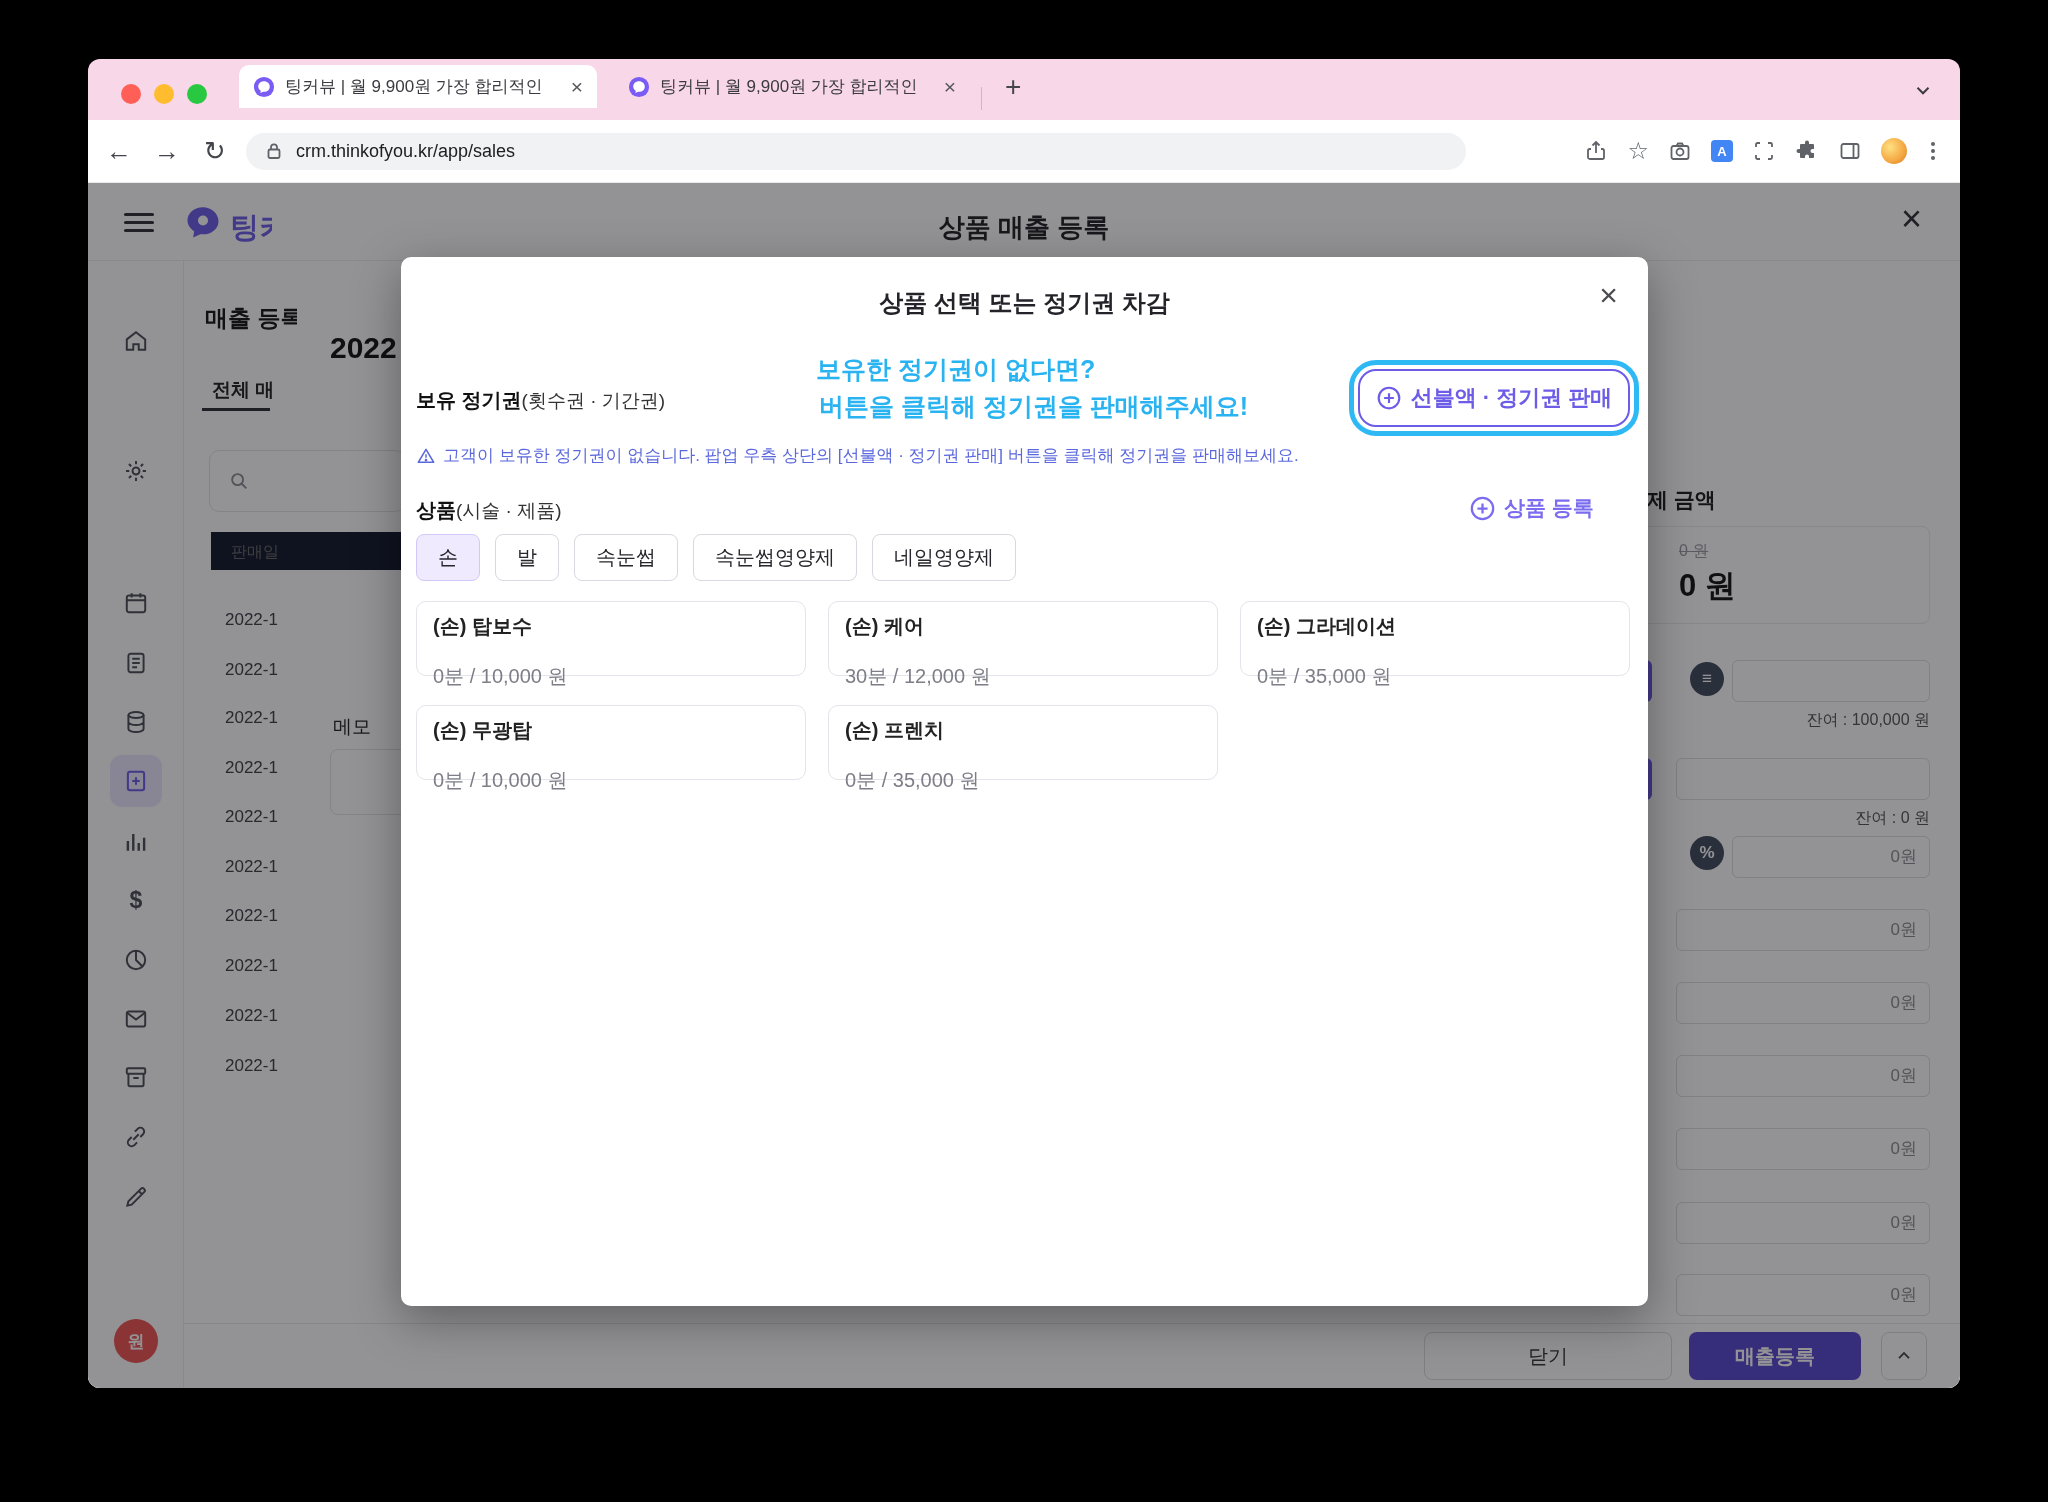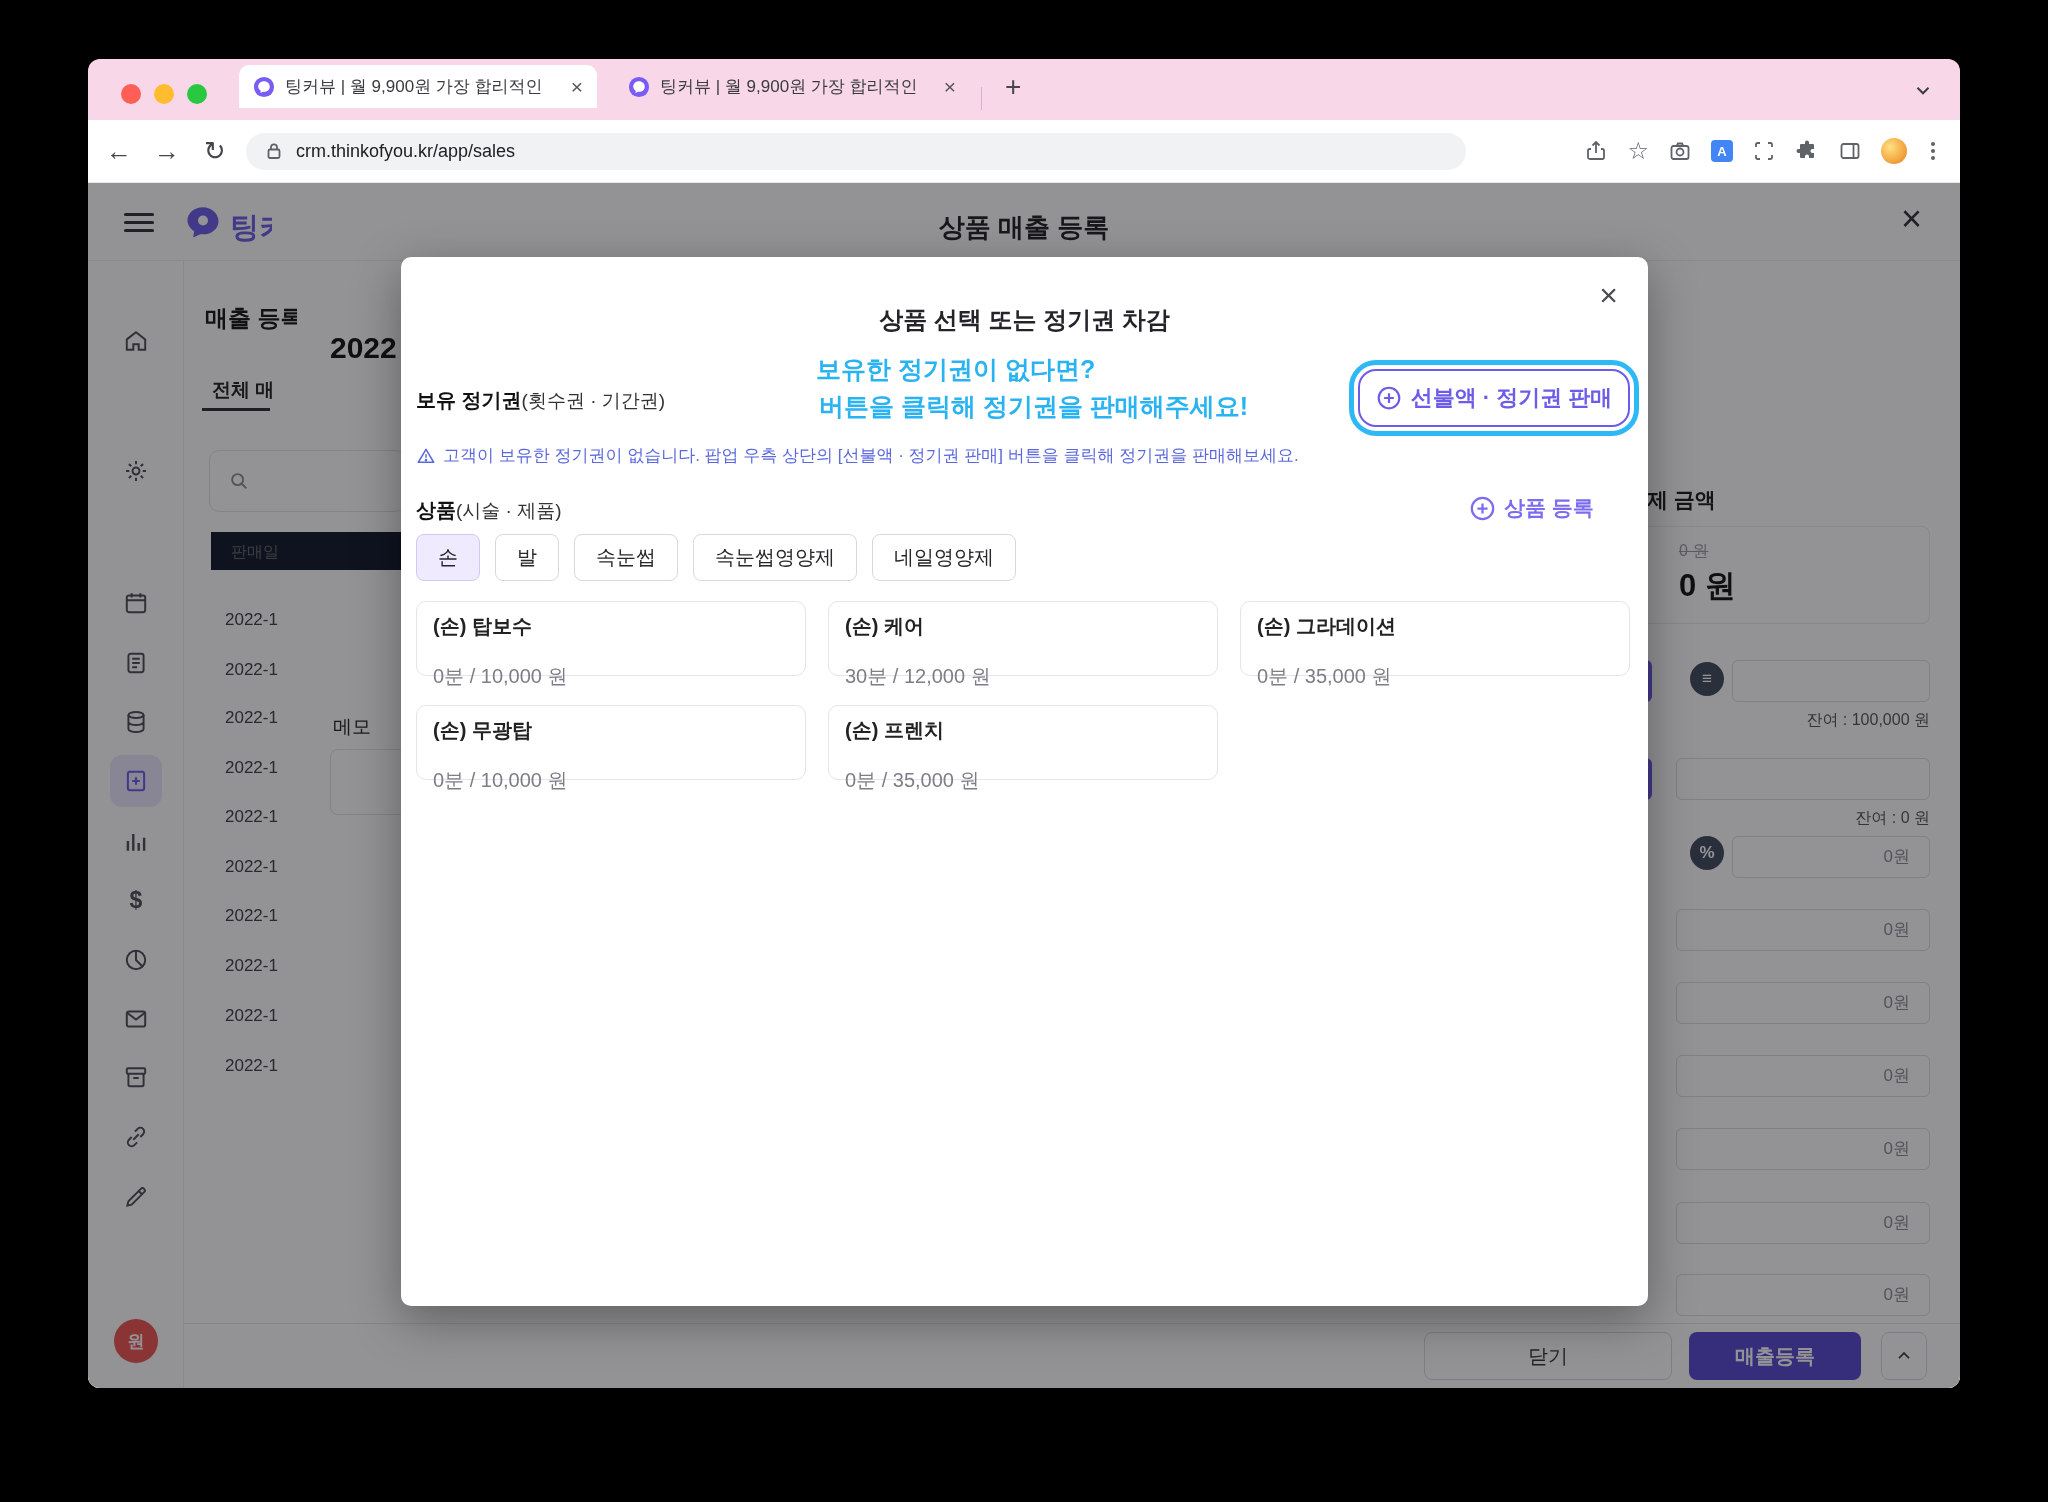--- a/index.html
+++ b/index.html
@@ -71,33 +71,33 @@
   .memo-box{position:absolute;left:242px;top:566px;width:130px;height:66px;background:#fff;border:1px solid #e3e3e8;border-radius:8px}
 
   
   .pay-title{position:absolute;left:1538px;top:303px;font-size:21px;font-weight:700;color:#1a1a1a}
   .amount-box{position:absolute;left:1545px;top:343px;width:297px;height:98px;background:#fff;border:1px solid #e9e9ee;border-radius:8px;padding:14px 0 0 45px}
   .amount-orig{font-size:16px;color:#9a9aa2;text-decoration:line-through}
   .amount-total{font-size:31px;font-weight:700;color:#111;margin-top:3px}
   .psliver{position:absolute;width:48px;height:42px;background:#6c5ce7;border-radius:6px}
   .circle-ic{position:absolute;width:34px;height:34px;border-radius:50%;background:#414a5e;color:#fff;display:flex;align-items:center;justify-content:center;font-size:17px;font-weight:700}
   .pfield{position:absolute;background:#fff;border:1px solid #dcdce2;border-radius:6px}
-  .pfield.val{text-align:right;padding-right:19px;font-size:17px;color:#8a8a92;line-height:40px}
+  .pfield.val{text-align:right;padding-right:12px;font-size:17px;color:#8a8a92;line-height:40px}
   .remain{position:absolute;left:1588px;width:254px;text-align:right;font-size:16px;color:#555}
 
   .bottom-bar{position:absolute;left:96px;right:0;top:1140px;height:65px;background:#fff;border-top:1px solid #e7e7ea}
   .btn-close{position:absolute;left:1240px;top:8px;width:248px;height:48px;background:#fff;border:1px solid #d9d9e0;border-radius:8px;font-size:20px;color:#333;text-align:center;line-height:46px}
   .btn-submit{position:absolute;left:1505px;top:8px;width:172px;height:48px;background:#5847d0;border-radius:8px;font-size:20px;font-weight:700;color:#fff;text-align:center;line-height:48px}
   .btn-expand{position:absolute;left:1697px;top:8px;width:46px;height:48px;background:#fff;border:1px solid #d9d9e0;border-radius:8px;display:flex;align-items:center;justify-content:center}
 
   .overlay{position:absolute;inset:0;background:rgba(15,15,20,.45);z-index:5}
 
   
   .modal{position:absolute;left:313px;top:74px;width:1247px;height:1049px;background:#fff;border-radius:10px;box-shadow:0 14px 48px rgba(0,0,0,.35);z-index:6}
-  .m-title{text-align:center;padding-top:47px;font-size:24px;font-weight:700;color:#232329}
+  .m-title{text-align:center;padding-top:30px;font-size:24px;font-weight:700;color:#232329}
   .m-close{position:absolute;right:30px;top:22px;font-size:32px;color:#4a4a50;line-height:1}
   .owned-label{position:absolute;left:15px;top:130px;font-size:19px;color:#333}
   .owned-label b{font-size:20px;color:#111}
   .cyan1{position:absolute;left:415px;top:96px;font-size:25px;font-weight:700;color:#29b3f1}
   .cyan2{position:absolute;left:418px;top:133px;font-size:25px;font-weight:700;color:#29b3f1}
   .sell-btn{position:absolute;left:957px;top:112px;width:272px;height:58px;background:#fff;border:2.5px solid #6c5ce7;border-radius:18px;outline:5px solid #2fb9f4;outline-offset:4px;display:flex;align-items:center;justify-content:center;gap:9px;color:#6c5ce7;font-size:22px;font-weight:700}
   .notice{position:absolute;left:15px;top:187px;display:flex;align-items:center;gap:7px;font-size:17px;color:#5b68dd}
   .prod-label{position:absolute;left:15px;top:240px;font-size:19px;color:#333}
   .prod-label b{font-size:20px;color:#111}
   .add-prod{position:absolute;left:1068px;top:237px;display:flex;align-items:center;gap:8px;color:#7b6cf0;font-size:21px;font-weight:700}

